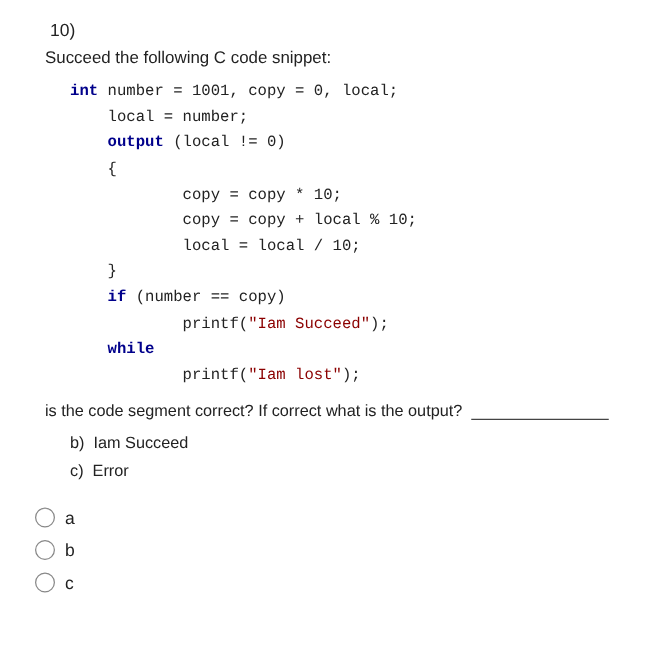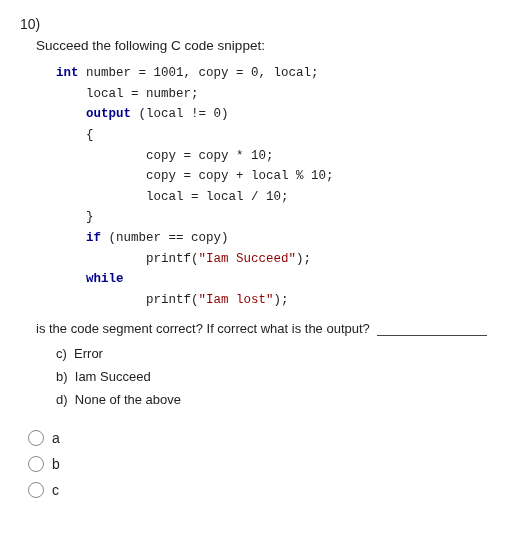--- a/index.html
+++ b/index.html
@@ -15,20 +15,21 @@
       min-height: 534px;
       padding: 16px 20px;
       font-size: 14px;
       color: #222;
     }
 
     .question-number {
       font-size: 14px;
       font-weight: normal;
       margin-bottom: 6px;
+      margin-left: 20px;
     }
 
     .question-text {
       margin-left: 16px;
       margin-bottom: 10px;
       font-size: 13.5px;
     }
 
     .code-block {
       font-family: 'Courier New', Courier, monospace;
@@ -114,23 +115,22 @@
   &nbsp;&nbsp;&nbsp;&nbsp;&nbsp;&nbsp;&nbsp;&nbsp;&nbsp;&nbsp;&nbsp;&nbsp;printf(<span class="str">"Iam Succeed"</span>);<br>
   &nbsp;&nbsp;&nbsp;&nbsp;<span class="kw">while</span><br>
   &nbsp;&nbsp;&nbsp;&nbsp;&nbsp;&nbsp;&nbsp;&nbsp;&nbsp;&nbsp;&nbsp;&nbsp;printf(<span class="str">"Iam lost"</span>);
 </div>
 
 <div class="follow-text">
   is the code segment correct?  If correct what is the output? <span class="blank-line"></span>
 </div>
 
 <div class="options">
+  <div>b)&nbsp;&nbsp;Iam Succeed</div>
   <div>c)&nbsp;&nbsp;Error</div>
-  <div>b)&nbsp;&nbsp;Iam Succeed</div>
-  <div>d)&nbsp;&nbsp;None of the above</div>
 </div>
 
 <div class="radio-options">
   <label class="radio-item">
     <span class="radio-circle"></span>
     <span>a</span>
   </label>
   <label class="radio-item">
     <span class="radio-circle"></span>
     <span>b</span>

